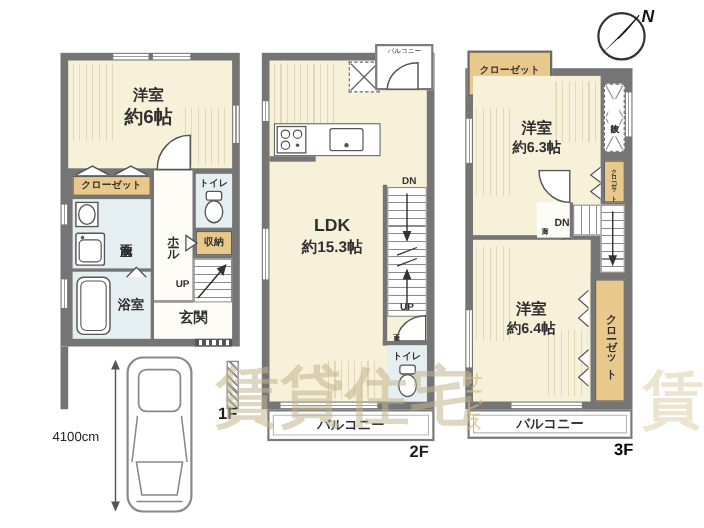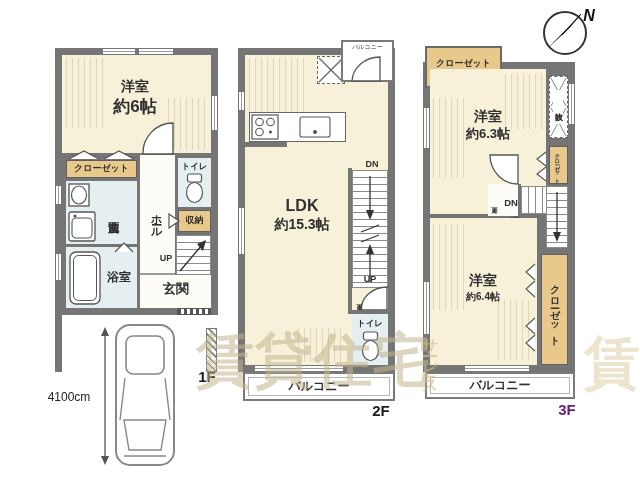--- a/index.html
+++ b/index.html
@@ -302,21 +302,21 @@
           <polygon points="8,54 4,44 12,44" fill="#333"></polygon>
         </svg>
     </span>
     <div class="wall" style="left:544px;top:248px;width:26px;height:4px;"></div>
 
     <div class="wall" style="left:430px;top:214px;width:58px;height:4px;"></div>
     <div class="room cream" style="left:430px;top:218px;width:107px;height:147px;"></div>
     <div class="shade" style="left:433px;top:224px;width:34px;height:86px;"></div>
     <div class="shade" style="left:498px;top:300px;width:36px;height:60px;"></div>
     <div class="lbl" style="left:453px;top:272px;width:60px;font-size:14px;">洋室</div>
-    <div class="lbl" style="left:446px;top:291px;width:74px;font-size:10px;">約6.4帖</div>
+    <div class="lbl" style="left:446px;top:291px;width:74px;font-size:13px;">約6.4帖</div>
 
     <div class="wall" style="left:537px;top:248px;width:4px;height:117px;"></div>
     <div class="room tan" style="left:541px;top:254px;width:27px;height:111px;"></div>
     <div class="lbl vert" style="left:548px;top:262px;height:96px;font-size:10px;letter-spacing:1px;">クローゼット</div>
     <span class="icon" style="left:525px;top:262px;">
       <svg width="12" height="36">
           <polyline points="10,2 1,10 10,18" fill="#fff" stroke="#555" stroke-width="1.1"></polyline>
           <polyline points="10,19 1,27 10,35" fill="#fff" stroke="#555" stroke-width="1.1"></polyline>
         </svg>
     </span>
@@ -328,21 +328,21 @@
     </span>
 
     <div class="window-v" style="left:424px;top:108px;width:5px;height:40px;"></div>
     <div class="window-v" style="left:424px;top:282px;width:5px;height:52px;"></div>
     <div class="window-v" style="left:569px;top:84px;width:5px;height:40px;"></div>
     <div class="window-h" style="left:465px;top:366px;width:64px;height:5px;"></div>
 
     <div class="balcony" style="left:425px;top:372px;width:150px;height:27px;">
       <span class="lbl" style="position:static;font-size:12px;">バルコニー</span>
     </div>
-    <div class="lbl" style="left:552px;top:401px;width:30px;font-size:15px;color:#701a75;">3F</div>
+    <div class="lbl" style="left:552px;top:401px;width:30px;font-size:15px;color:#000000;">3F</div>
   </div>
 
   <div>
     <span class="icon" style="left:536px;top:4px;">
       <svg width="64" height="54">
         <circle cx="29" cy="29" r="21" fill="#fff" stroke="#333" stroke-width="2"></circle>
         <polygon points="45,10 10,46 26,31" fill="#111"></polygon>
         <polygon points="45,10 26,31 33,24" fill="#fff" stroke="#111" stroke-width="1"></polygon>
       </svg>
     </span>

